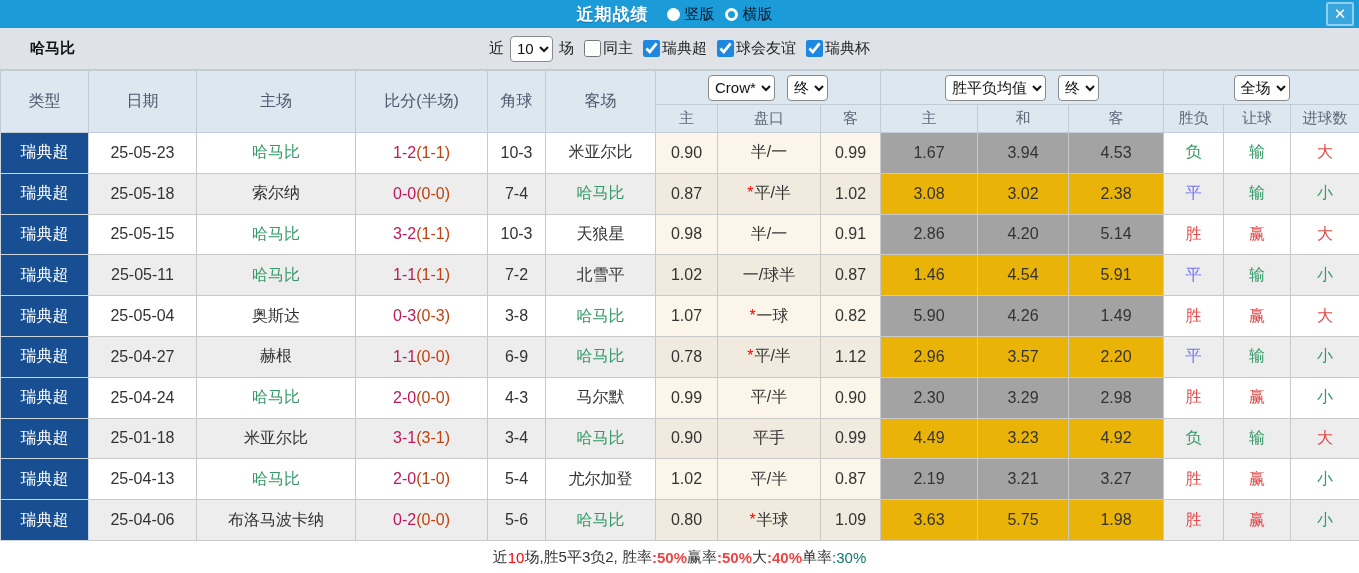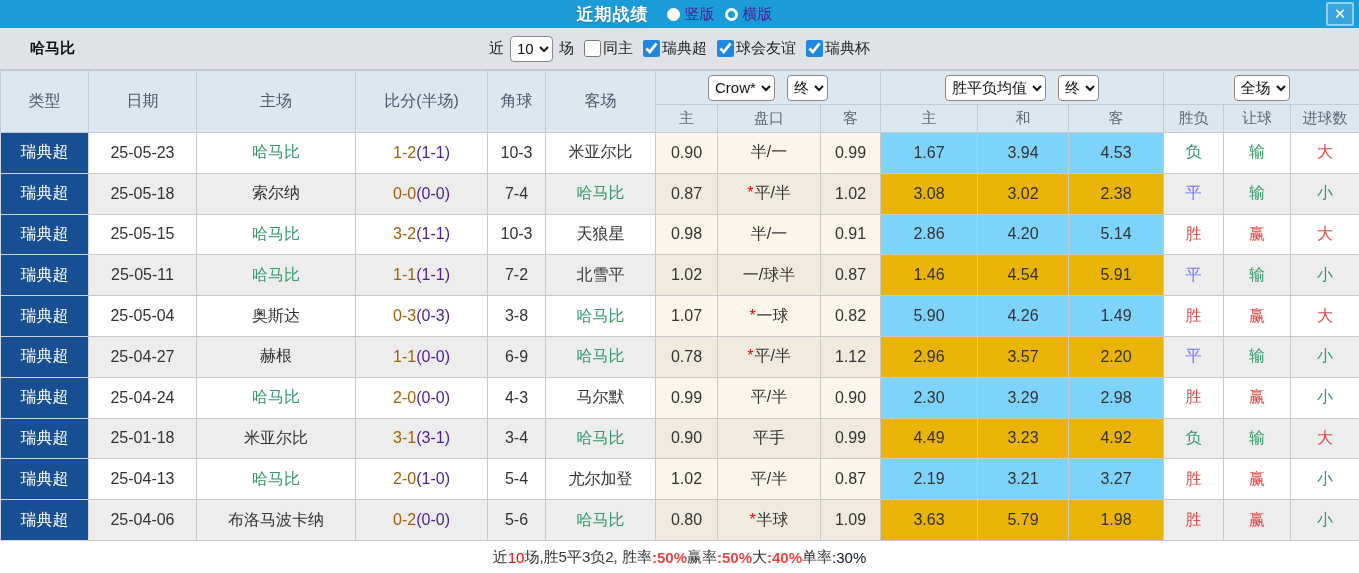--- a/index.html
+++ b/index.html
@@ -12,21 +12,21 @@
   .title-bar{
     height:28px;background:#1b9cd8;position:relative;
     display:flex;align-items:center;justify-content:center;color:#fff;gap:16px;
   }
   .title-bar .page-title{font-size:17px;font-weight:bold;letter-spacing:1px;text-shadow:0 1px 1px rgba(0,40,90,.35);}
   .layout-switch{display:flex;align-items:center;margin-left:2px;}
   .radio-opt{display:flex;align-items:center;margin-right:10px;cursor:pointer;}
   .radio{display:inline-block;border-radius:50%;margin-right:5px;box-sizing:border-box;}
   .radio.filled{width:13px;height:13px;background:#fff;}
   .radio.ring{width:13px;height:13px;border:3px solid #fff;background:transparent;}
-  .radio-label{font-size:15px;color:#4c1d95;}
+  .radio-label{font-size:15px;color:#0f172a;}
   .close-btn{
     position:absolute;right:5px;top:2px;width:28px;height:24px;
     background:#3aa6df;border:2px solid #8ed0ef;border-radius:2px;
     color:#fff;font-size:15px;font-weight:bold;line-height:20px;text-align:center;
     cursor:pointer;box-sizing:border-box;
   }
   
   .filter-bar{
     height:42px;background:#dfe3e7;border-bottom:1px solid #c7cbd0;
     display:flex;align-items:center;position:relative;box-sizing:border-box;
@@ -54,39 +54,39 @@
   .hdr-select{
     height:26px;font-size:15px;border:1px solid #8a8a8a;border-radius:4px;background:#fff;
     color:#111;margin:0 6px;padding:0 2px;
     font-family:"Liberation Sans","DejaVu Sans",sans-serif;
   }
   tbody td{height:40.8px;font-size:16px;color:#333;border:1px solid #c9c9c9;}
   tr.odd td{background:#fff;}
   tr.even td{background:#ededed;}
   tr.odd td.c-asian{background:#fcf6ea;}
   tr.even td.c-asian{background:#f1ebdf;}
-  tr.odd td.c-euro{background:#7dd3fc;}
+  tr.odd td.c-euro{background:#a3a3a3;}
   tr.even td.c-euro{background:#eab308;}
   td.td-league{background:#184f93 !important;color:#fff;border-color:#cdd5dd;}
   .focus{color:#339966;}
-  .score-main{color:#a16207;}
-  .score-half{color:#4c1d95;}
+  .score-main{color:#be185d;}
+  .score-half{color:#c2410c;}
   .star{color:#ff0000;margin-right:1px;}
   .t-red{color:#e34848;}
   .t-green{color:#339966;}
   .t-blue{color:#7070f5;}
   
   .footer{
     height:33px;display:flex;align-items:center;justify-content:center;
     font-size:15px;background:#fff;
   }
   .f-dark{color:#333;}
   .f-red{color:#ff0000;}
   .f-blue{color:#ef4444;font-weight:bold;}
-  .f-green{color:#0f172a;}
+  .f-green{color:#0f766e;}
 </style>
 </head>
 <body>
 
 <div class="title-bar">
   <span class="page-title">近期战绩</span>
   <span class="layout-switch" id="layout-switch">
       <span class="radio-opt">
         <span class="radio filled"></span>
         <span class="radio-label">竖版</span>
@@ -336,21 +336,21 @@
         <td class="td-league">瑞典超</td>
         <td>25-04-06</td>
         <td>布洛马波卡纳</td>
         <td><span class="score-main">0-2</span><span class="score-half">(0-0)</span></td>
         <td>5-6</td>
         <td class="focus">哈马比</td>
         <td class="c-asian">0.80</td>
         <td class="c-asian"><span class="star">*</span>半球</td>
         <td class="c-asian">1.09</td>
         <td class="c-euro">3.63</td>
-        <td class="c-euro">5.79</td>
+        <td class="c-euro">5.75</td>
         <td class="c-euro">1.98</td>
         <td class="t-red">胜</td>
         <td class="t-red">赢</td>
         <td class="t-green">小</td>
       </tr>
     </tbody>
 </table>
 
 <div class="footer" id="footer">
     <span class="f-dark">近</span>

